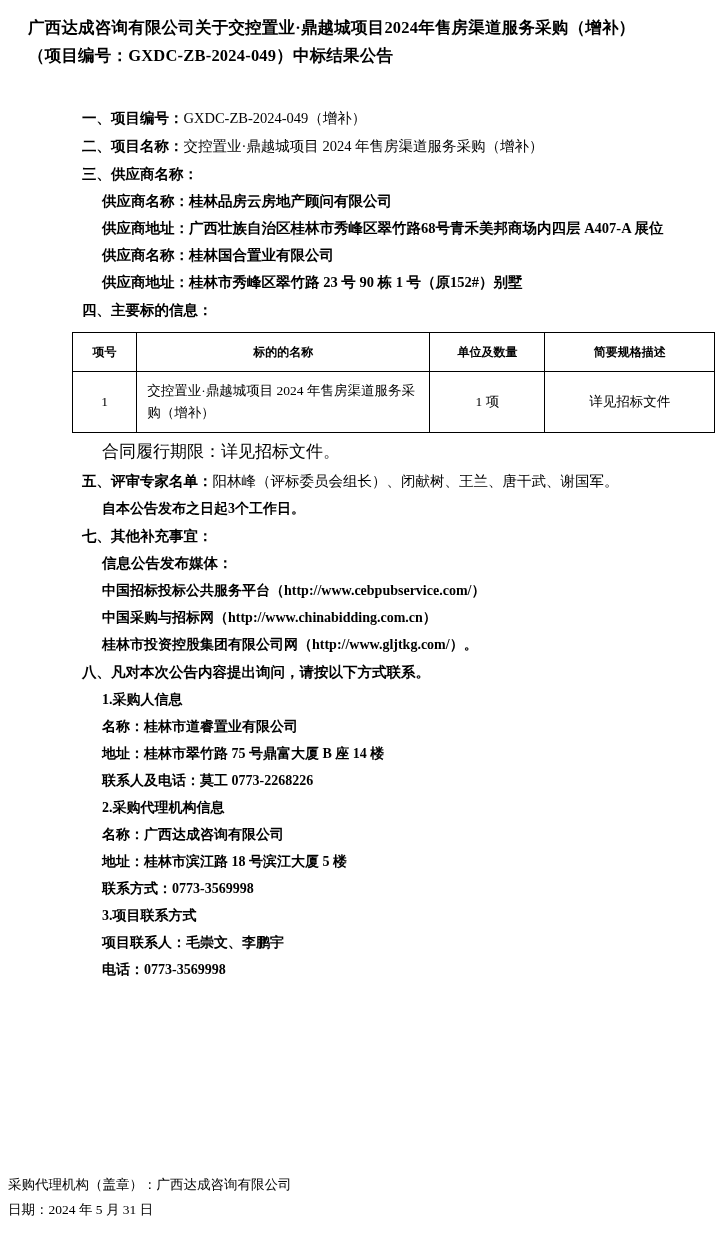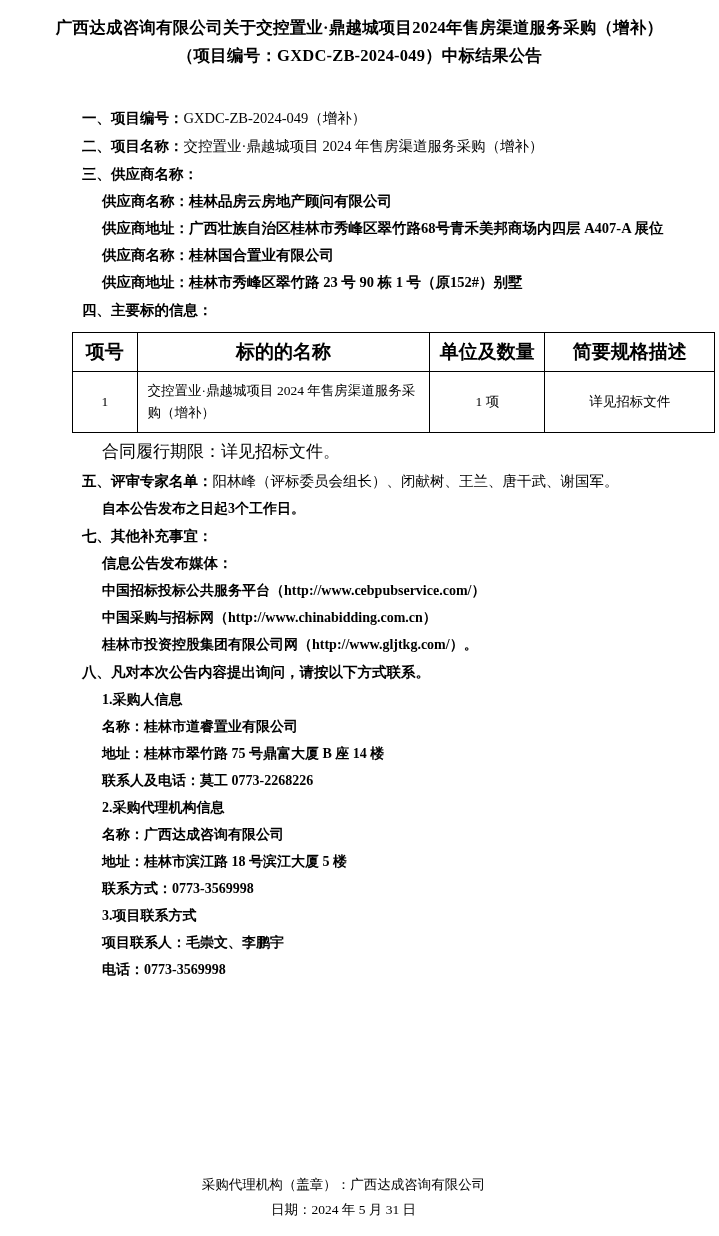--- a/index.html
+++ b/index.html
@@ -15,21 +15,20 @@
     position: relative;
   }
   .page {
     width: 719px;
     min-height: 1236px;
     box-sizing: border-box;
     padding: 10px 28px 0 28px;
     position: relative;
   }
   .title-block {
-    text-align: center;
     font-weight: bold;
     font-size: 16.5px;
     line-height: 28px;
     letter-spacing: 0.2px;
     padding-top: 4px;
   }
   .title-line2 {
     font-weight: bold;
     font-size: 16.5px;
     line-height: 28px;
@@ -68,21 +67,21 @@
     font-size: 13.5px;
   }
   table.bid-table th, table.bid-table td {
     border: 1px solid #000000;
     text-align: center;
     vertical-align: middle;
     padding: 6px 4px;
   }
   table.bid-table th {
     font-weight: bold;
-    font-size: 19px;
+    font-size: 12px;
     height: 26px;
   }
   table.bid-table td.name-cell {
     text-align: left;
     padding-left: 10px;
     padding-right: 10px;
     line-height: 22px;
   }
   table.bid-table td {
     height: 48px;
@@ -95,21 +94,21 @@
     font-size: 17px;
     line-height: 30px;
     margin-left: 52px;
   }
   .footer {
     position: absolute;
     left: 8px;
     right: 0;
     bottom: 14px;
     padding: 0 40px 0 0;
-    text-align: center;
+    text-align: left;
   }
   .footer div {
     font-size: 13.5px;
     line-height: 25px;
   }
 </style>
 </head>
 <body>
 
 <div class="page">

